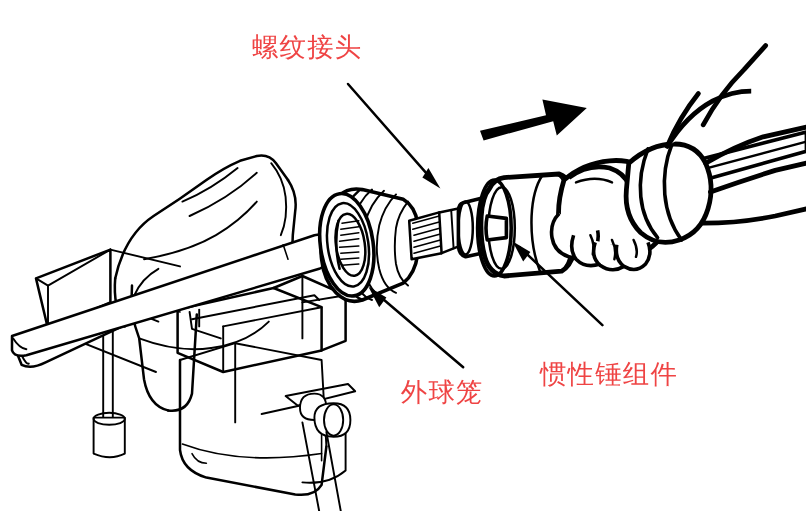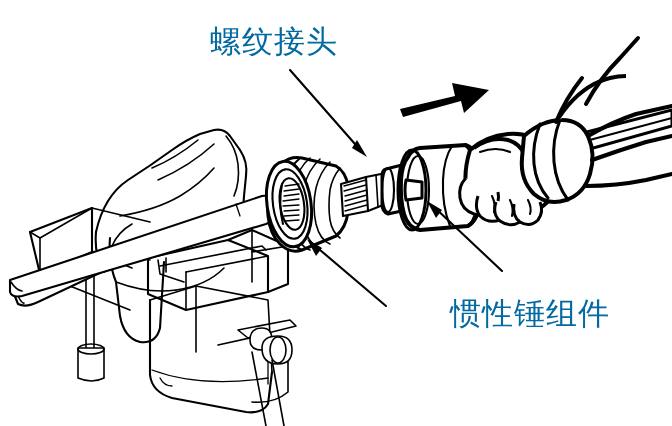--- a/index.html
+++ b/index.html
@@ -32,23 +32,23 @@
   }
   .lw1  { stroke-width: 1.3; }
   .lw15 { stroke-width: 1.6; }
   .lw2  { stroke-width: 2.1; }
   .lw3  { stroke-width: 3.0; }
   .lw4  { stroke-width: 4.0; }
   .fillw { fill: #ffffff; stroke: #000000; stroke-linejoin: round; }
   .fillk { fill: #000000; stroke: none; }
   .label-text {
     position: absolute;
-    color: #0369a1;
+    color: #ef4444;
     font-family: "DejaVu Sans", "Liberation Sans", sans-serif;
-    font-size: 31px;
+    font-size: 22px;
     line-height: 34px;
     font-weight: 400;
     letter-spacing: 1px;
     white-space: nowrap;
     user-select: none;
   }
   #label-threaded-adapter { left: 210px; top: 24px; }
   #label-outer-race      { left: 334px; top: 311px; }
   #label-slide-hammer    { left: 450px; top: 268px; margin-top: 28px; }
 </style>
@@ -291,16 +291,17 @@
 
     <g>
       <path class="ln lw2" d="M502 271 L433 206"></path>
       <path class="fillk" d="M427 201 L442 210 L436 218 Z"></path>
     </g>
 
   </svg>
 
   <div class="label-text" id="label-threaded-adapter">螺纹接头</div>
 
+  <div class="label-text" id="label-outer-race">外球笼</div>
 
   <div class="label-text" id="label-slide-hammer">惯性锤组件</div>
 
 </div>
 
 </body></html>

